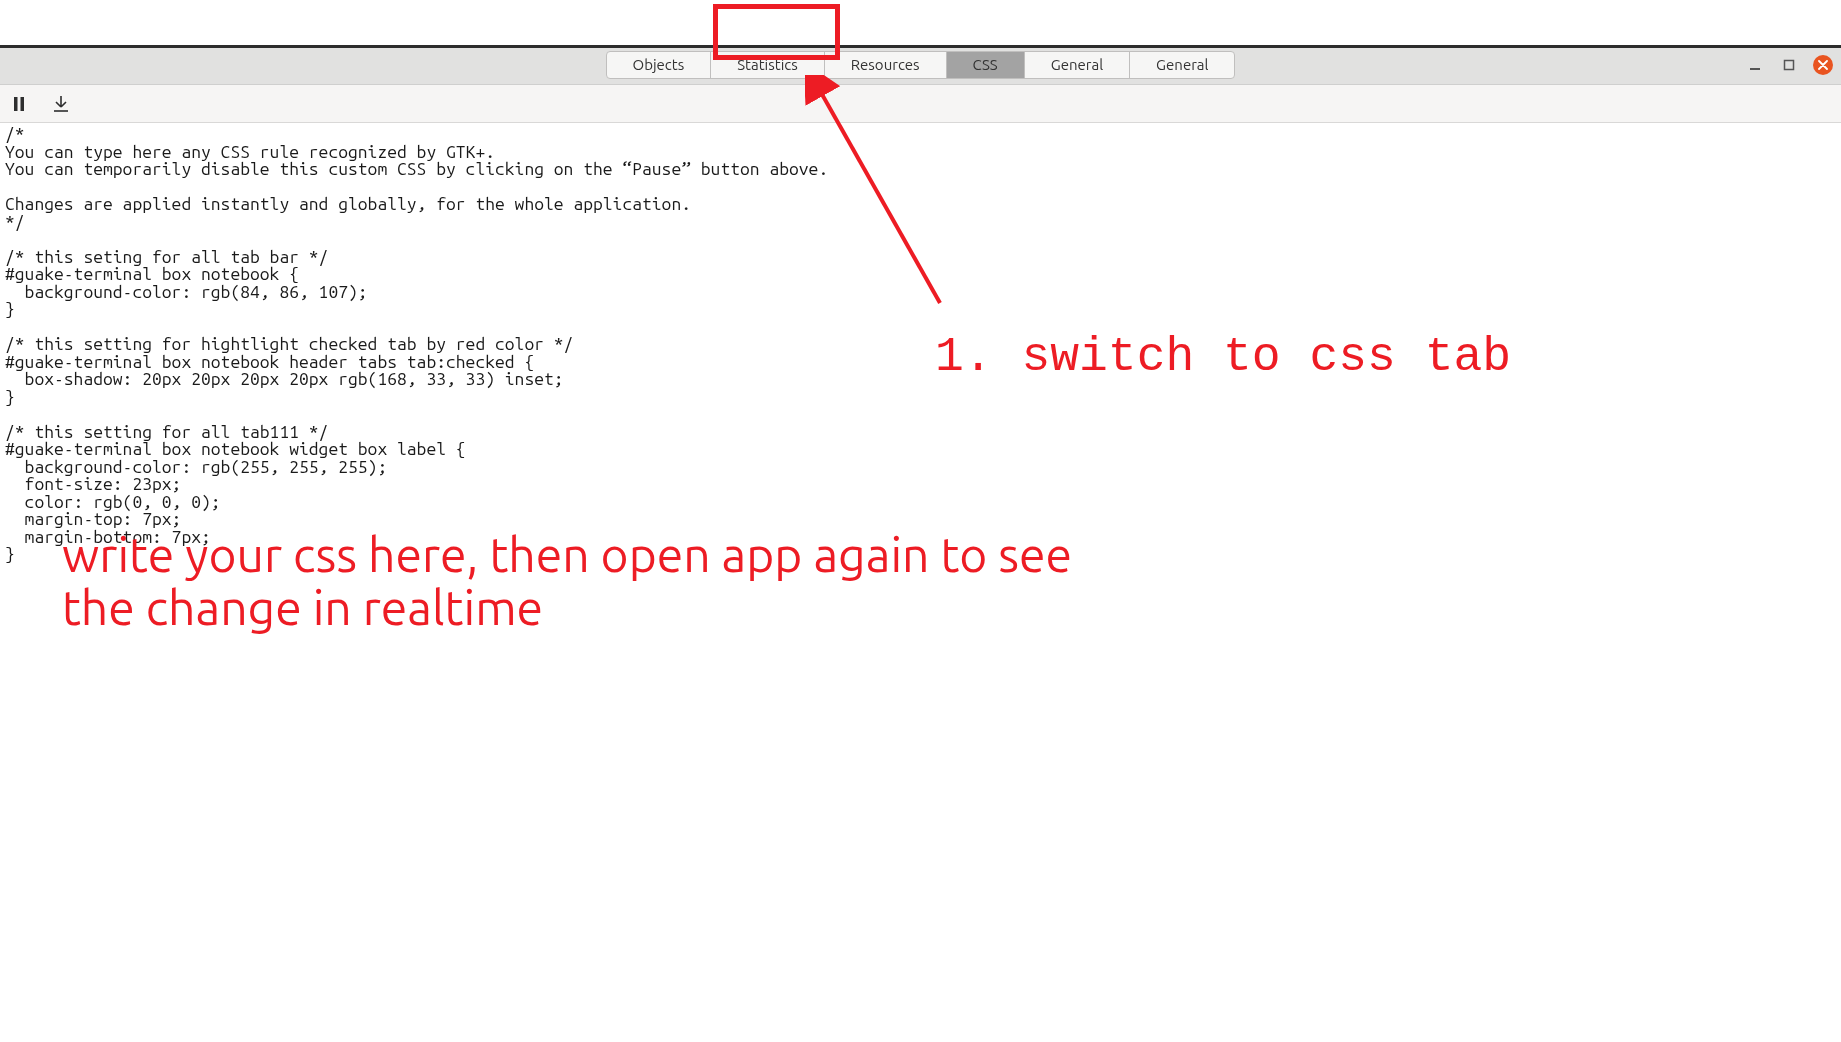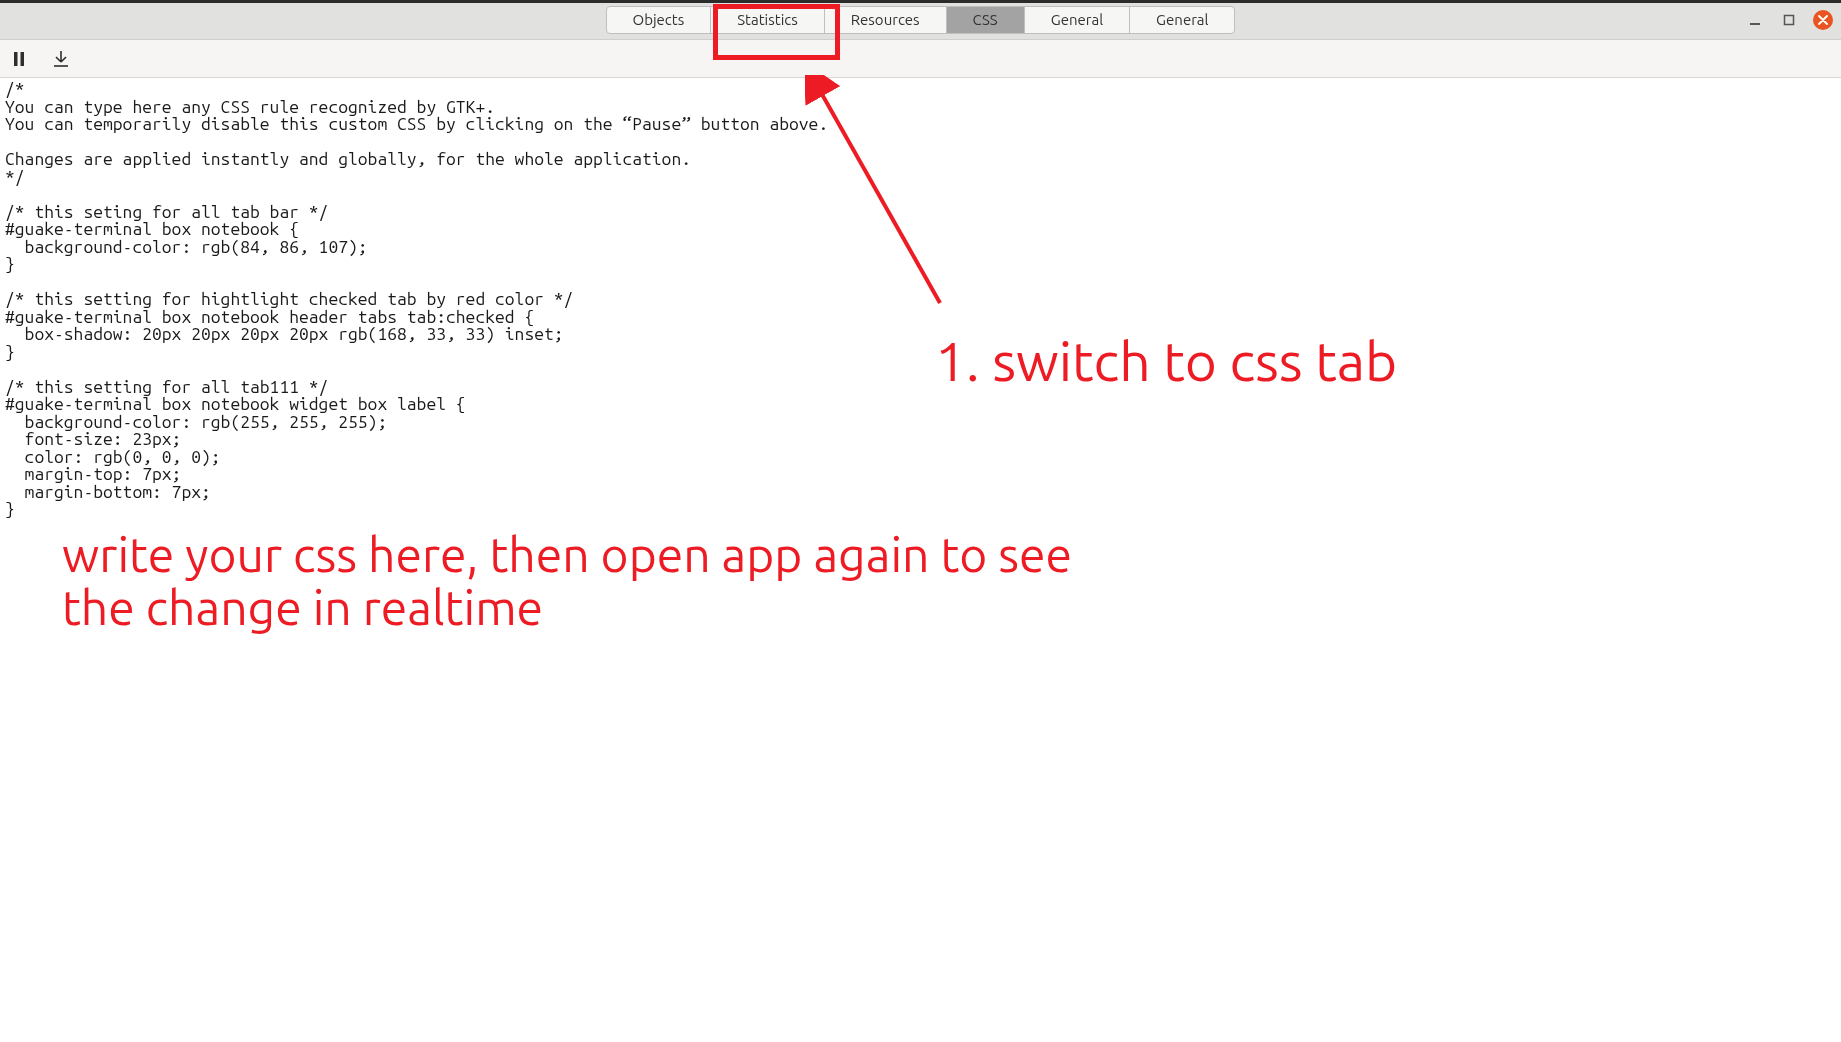--- a/index.html
+++ b/index.html
@@ -12,20 +12,21 @@
     position: relative;
   }
   .titlebar {
     height: 40px;
     background: #e1e1e0;
     border-bottom: 1px solid #cfcfce;
     display: flex;
     align-items: center;
     justify-content: center;
     position: relative;
+    margin-top: 45px;
   }
   .titlebar-top {
     position: absolute;
     top: 0; left: 0; right: 0;
     height: 3px;
     background: #2c2c2c;
   }
   .tabbar {
     display: flex;
     border: 1px solid #c0bfbe;
@@ -195,16 +196,16 @@
 
 <svg class="anno-arrow" style="left:805px; top:75px; width:145px; height:235px;">
   <defs>
     <marker id="arrh" markerWidth="10" markerHeight="10" refX="2" refY="5" orient="auto">
       <path d="M0,0 L10,5 L0,10 Z" fill="#ed1c24"></path>
     </marker>
   </defs>
   <line x1="135" y1="228" x2="14" y2="14" stroke="#ed1c24" stroke-width="4" marker-end="url(#arrh)"></line>
 </svg>
 
-<div class="annotation" style="left:935px; top:330px; font-size:55px;">1. switch to css tab</div>
+<div class="annotation" style="left:935px; top:330px; font-size:48px;font-family:Liberation Mono, monospace;">1. switch to css tab</div>
 
 <div class="annotation" style="left:62px; top:528px; font-size:48px; line-height:1.1; white-space:pre;">write your css here, then open app again to see
 the change in realtime</div>
 
 </body></html>

